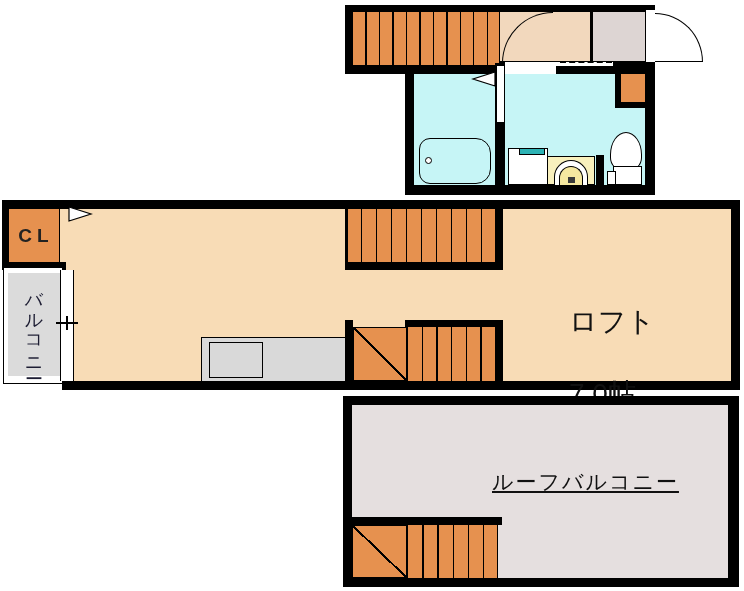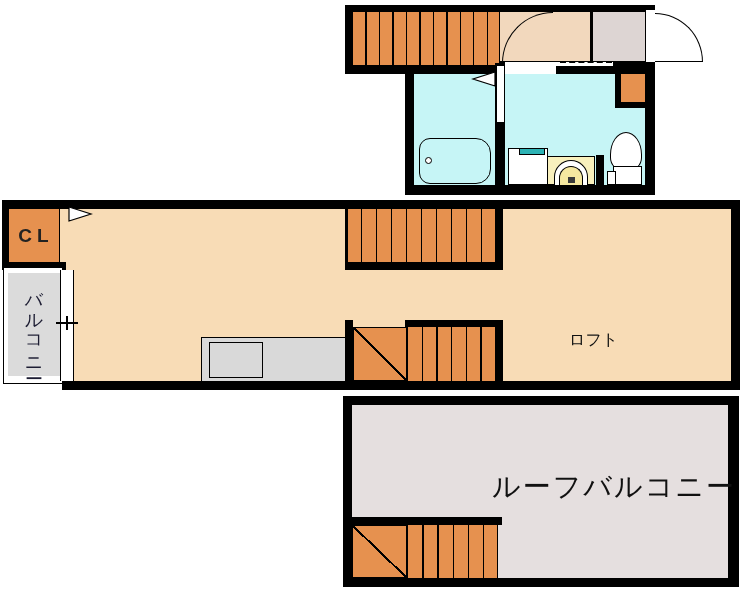--- a/index.html
+++ b/index.html
@@ -23,22 +23,22 @@
     border:1px solid #000;
   }
 
   
   .arc-tl { border-top:1.5px solid #000; border-left:1.5px solid #000; border-top-left-radius:100% 100%; }
   .arc-tr { border-top:1.5px solid #000; border-right:1.5px solid #000; border-top-right-radius:100% 100%; }
 
   
   .lbl { color:#111; white-space:pre; }
   .west-label { left:167px; top:251px; font-size:21px; line-height:24px; }
-  .loft-label { left:569px; top:280px; font-size:16px; line-height:24px; }
-  .roof-label { left:492px; top:468px; font-size:28px; letter-spacing:2px; }
+  .loft-label { left:569px; top:262px; font-size:28px; line-height:24px; }
+  .roof-label { left:492px; top:468px; font-size:21px; letter-spacing:2px;text-decoration:underline; }
   .cl-box { display:flex; align-items:center; justify-content:center; }
   .cl-label { font-size:19px; letter-spacing:5px; font-weight:600; color:#222; padding-left:4px; }
   .balc-gray { display:flex; align-items:center; justify-content:center; }
   .balc-label { writing-mode:vertical-rl; text-orientation:upright; font-size:18px; letter-spacing:2px; color:#1d1d33; }
 </style>
 </head>
 <body>
 
 <div id="plan">
 

